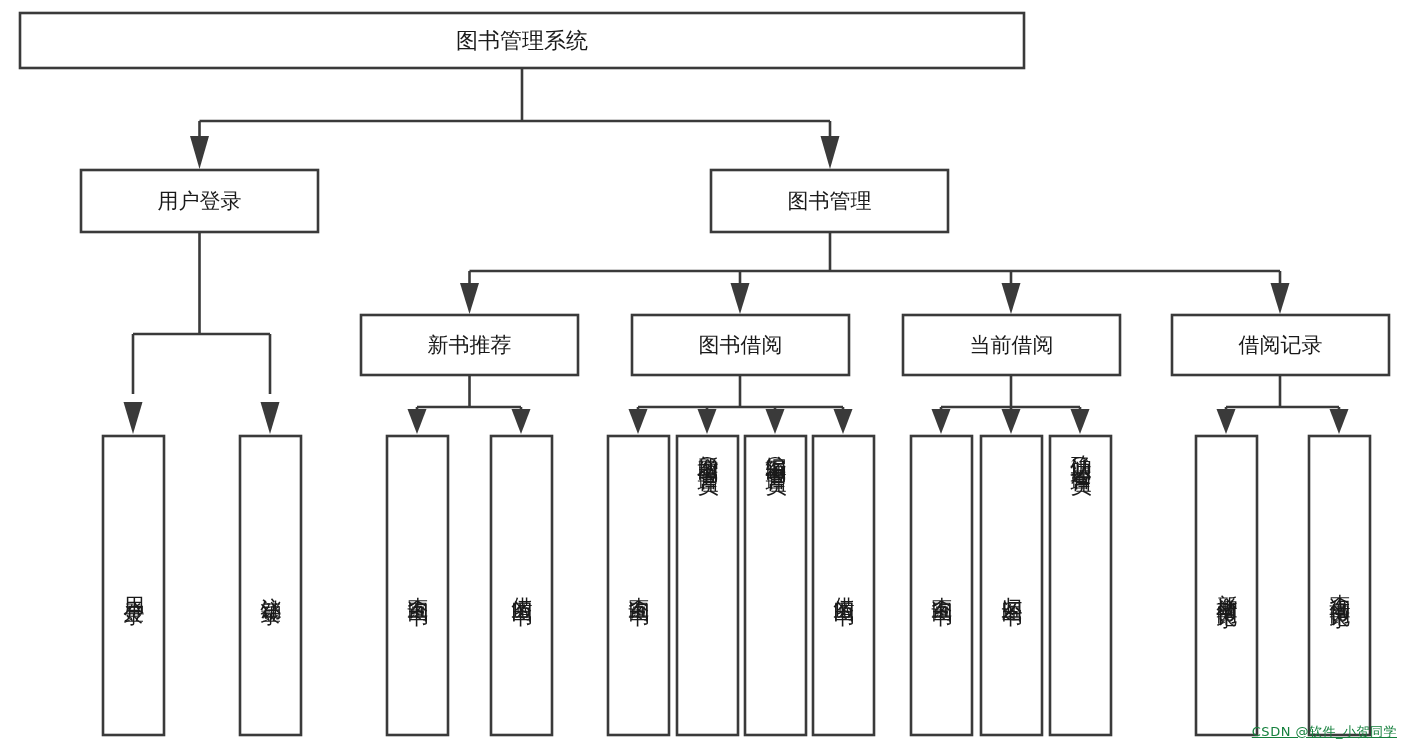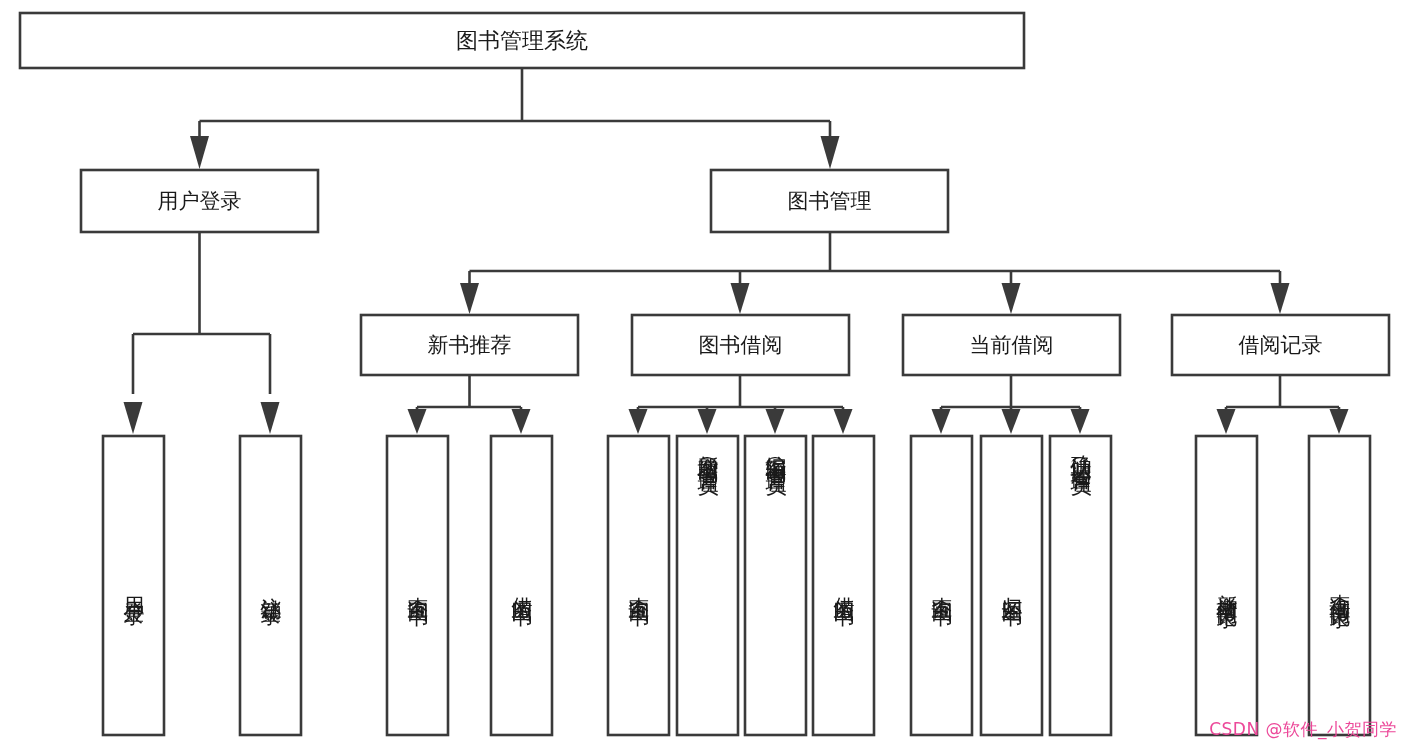--- a/index.html
+++ b/index.html
@@ -64,24 +64,25 @@
     letter-spacing: 3px;
     color: #1a1a1a;
     white-space: nowrap;
     text-align: center;
   }
   #watermark {
     position: absolute;
     right: 8px;
     bottom: 6px;
     font-family: "DejaVu Sans", "Liberation Sans", sans-serif;
-    font-size: 17px;
-    color: #ec4899;
+    font-size: 13px;
+    color: #15803d;
     letter-spacing: 0.5px;
     user-select: none;
+    text-decoration: underline;
   }
 </style>
 </head>
 <body>
 
 <div id="diagram-root">
 
   <svg id="flow-svg" viewBox="0 0 1405 747">
 
     <g>

